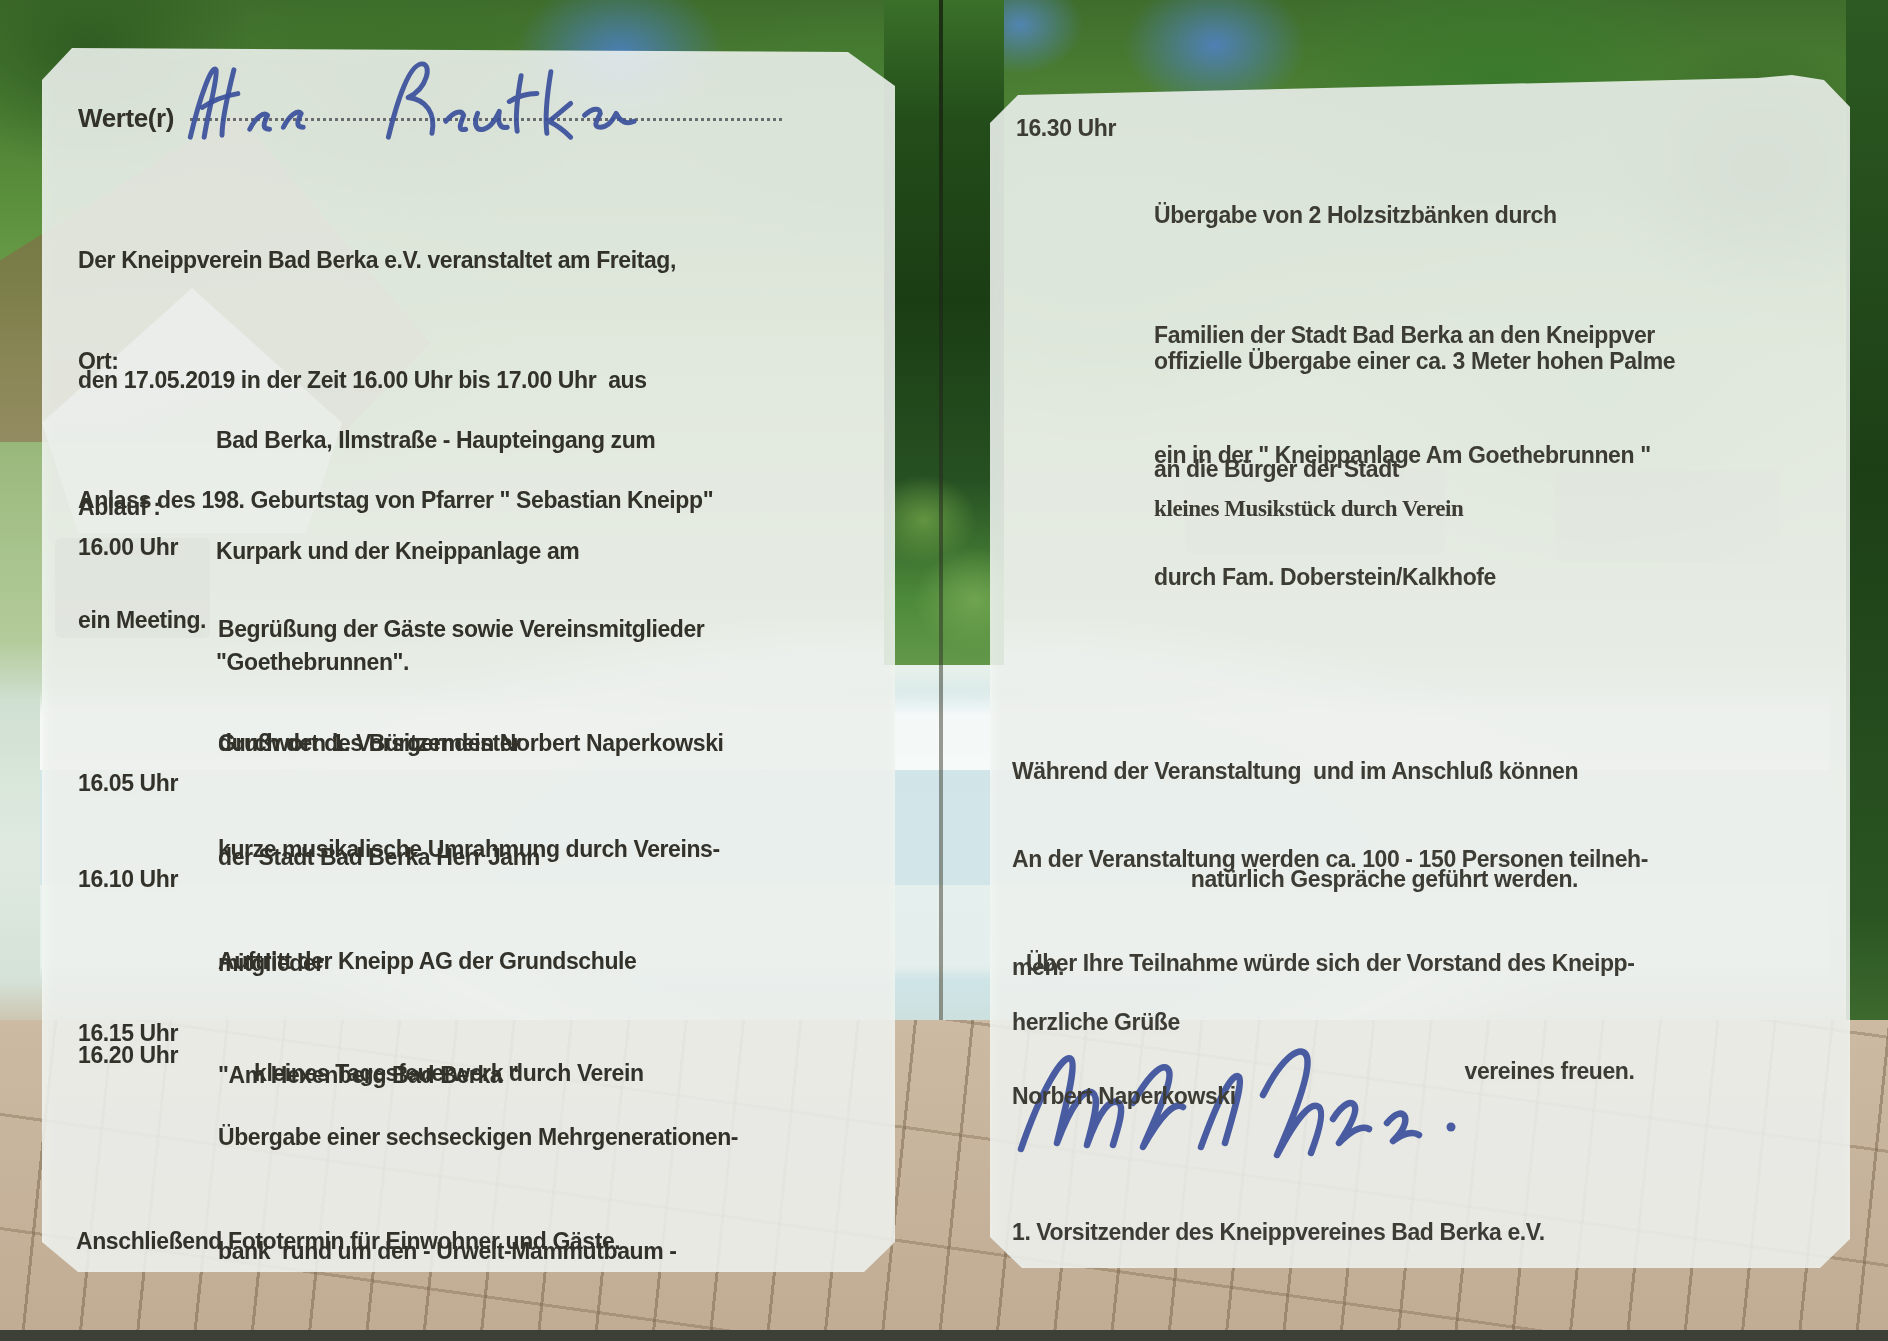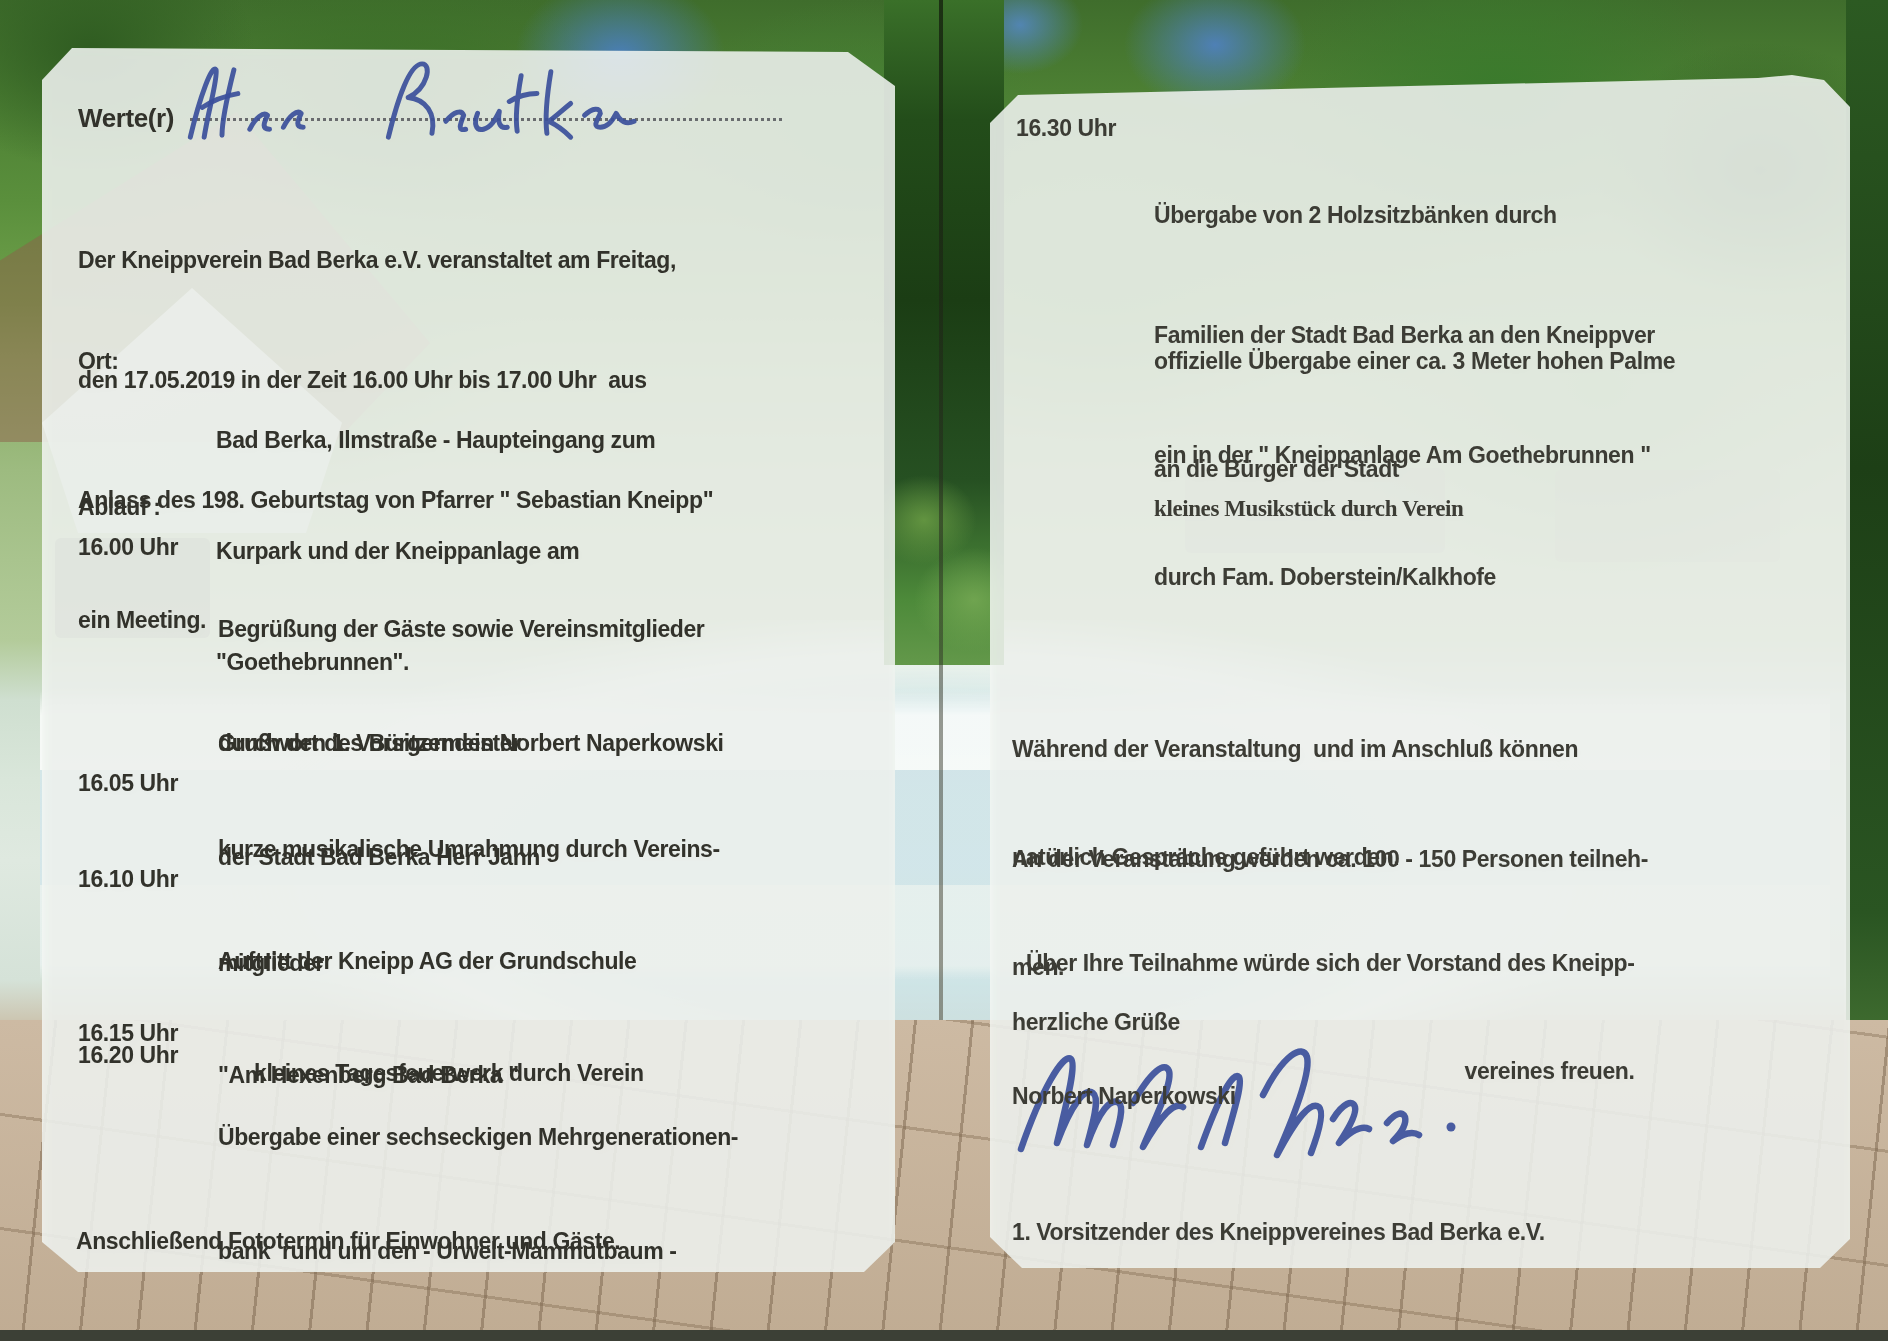--- a/index.html
+++ b/index.html
@@ -178,21 +178,21 @@
     <div class="t lh36" style="left:164px; top:196px;">
       <div>offizielle Übergabe einer ca. 3 Meter hohen Palme</div>
       <div>an die Bürger der Stadt</div>
       <div>durch Fam. Doberstein/Kalkhofe</div>
     </div>
 
     <div class="t lh36" style="left:164px; top:344px;font-family:Liberation Serif, serif;">
       <div>kleines Musikstück durch Verein</div>
     </div>
 
-    <div class="t lh36" style="left:22px; top:584px;">
+    <div class="t lh36" style="left:22px; top:606px;text-align:right;">
       <div>Während der Veranstaltung  und im Anschluß können</div>
       <div>natürlich Gespräche geführt werden.</div>
     </div>
 
     <div class="t lh36" style="left:22px; top:694px;">
       <div>An der Veranstaltung werden ca. 100 - 150 Personen teilneh-</div>
       <div>men.</div>
     </div>
 
     <div class="t lh36" style="left:36px; top:798px;text-align:right;">

